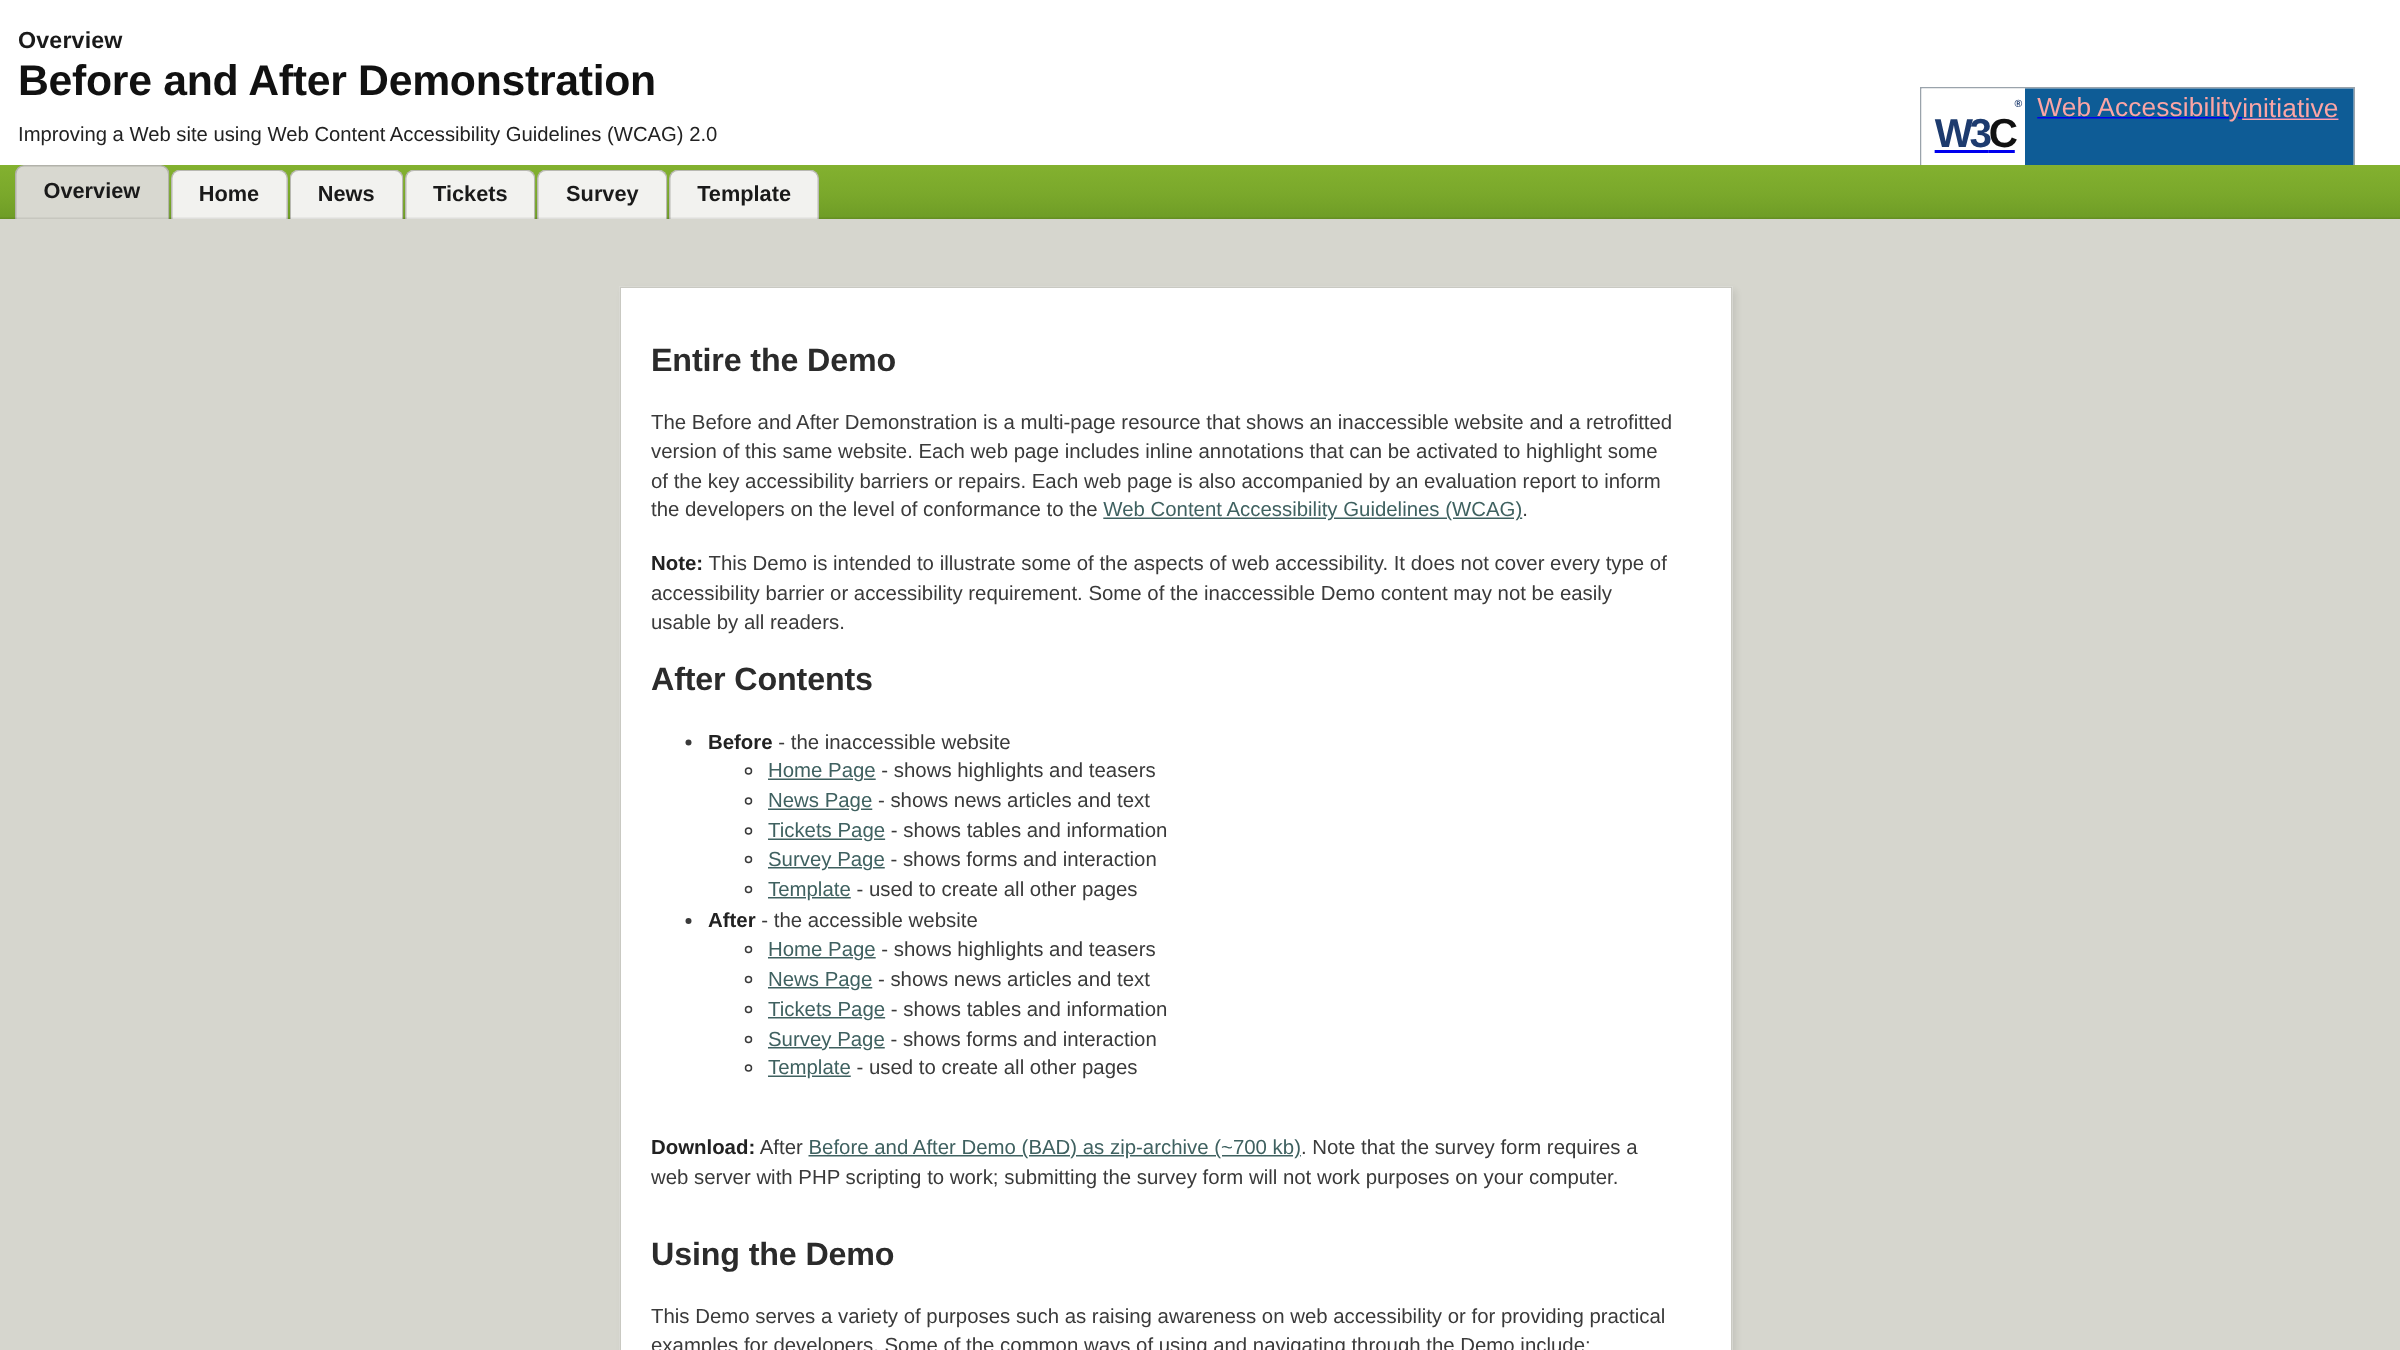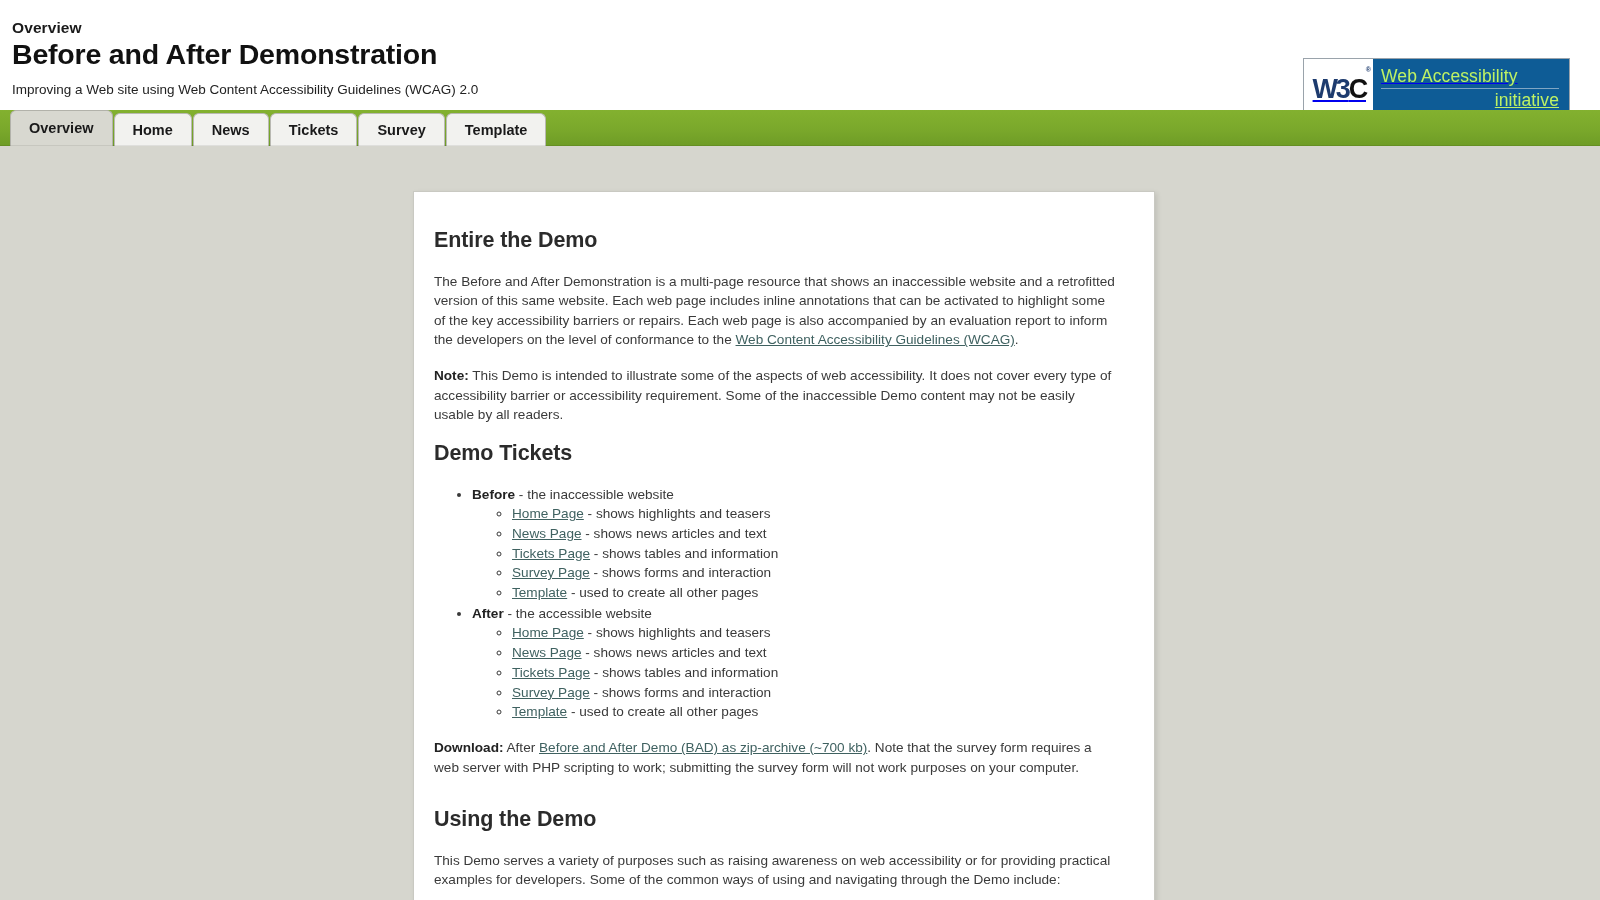--- a/index.html
+++ b/index.html
@@ -89,24 +89,24 @@
   .logo-reg {
     position: absolute;
     top: 7px;
     right: 2px;
     font-size: 7px;
     color: #1d3b6e;
     font-weight: bold;
   }
   .logo-wai {
     background: #0e5c96;
-    color: #bef264;
+    color: #fca5a5;
     padding: 2px 10px 3px 8px;
     display: flex;
-    flex-direction: column;
+    flex-direction: row;
     justify-content: center;
     min-width: 196px;
     box-sizing: border-box;
   }
   .logo-wai-line1 {
     font-size: 17.5px;
     line-height: 1.18;
     text-align: left;
     letter-spacing: 0.1px;
     border-bottom: 1px solid #7fa6c4;
@@ -203,21 +203,21 @@
     margin: 0 0 16px 0;
   }
   p.body-text b { color: #222222; }
 
   a.doc-link {
     color: #3f6160;
     text-decoration: underline;
   }
 
   ul.contents-list {
-    margin: 0 0 16px 0;
+    margin: 0 0 33px 0;
     padding-left: 38px;
     list-style-type: disc;
   }
   ul.contents-list > li {
     font-size: 13.6px;
     line-height: 1.45;
     color: #3a3a3a;
     margin-bottom: 1px;
   }
   ul.contents-list > li > b { color: #222222; }
@@ -274,21 +274,21 @@
       <h2 class="section-title">Entire the Demo</h2>
 
       <p class="body-text">
         <span>The Before and After Demonstration is a multi-page resource that shows an inaccessible website and a retrofitted version of this same website. Each web page includes inline annotations that can be activated to highlight some of the key accessibility barriers or repairs. Each web page is also accompanied by an evaluation report to inform the developers on the level of conformance to the </span><a class="doc-link" href="#">Web Content Accessibility Guidelines (WCAG)</a><span>.</span>
       </p>
 
       <p class="body-text">
         <b>Note:</b><span> This Demo is intended to illustrate some of the aspects of web accessibility. It does not cover every type of accessibility barrier or accessibility requirement. Some of the inaccessible Demo content may not be easily usable by all readers.</span>
       </p>
 
-      <h2 class="section-title">Demo Tickets</h2>
+      <h2 class="section-title">After Contents</h2>
 
       <ul class="contents-list">
         <li>
           <b>Before</b><span> - the inaccessible website</span>
           <ul class="sub-list">
             <li><a class="doc-link" href="#">Home Page</a><span> - shows highlights and teasers</span></li>
             <li><a class="doc-link" href="#">News Page</a><span> - shows news articles and text</span></li>
             <li><a class="doc-link" href="#">Tickets Page</a><span> - shows tables and information</span></li>
             <li><a class="doc-link" href="#">Survey Page</a><span> - shows forms and interaction</span></li>
             <li><a class="doc-link" href="#">Template</a><span> - used to create all other pages</span></li>

